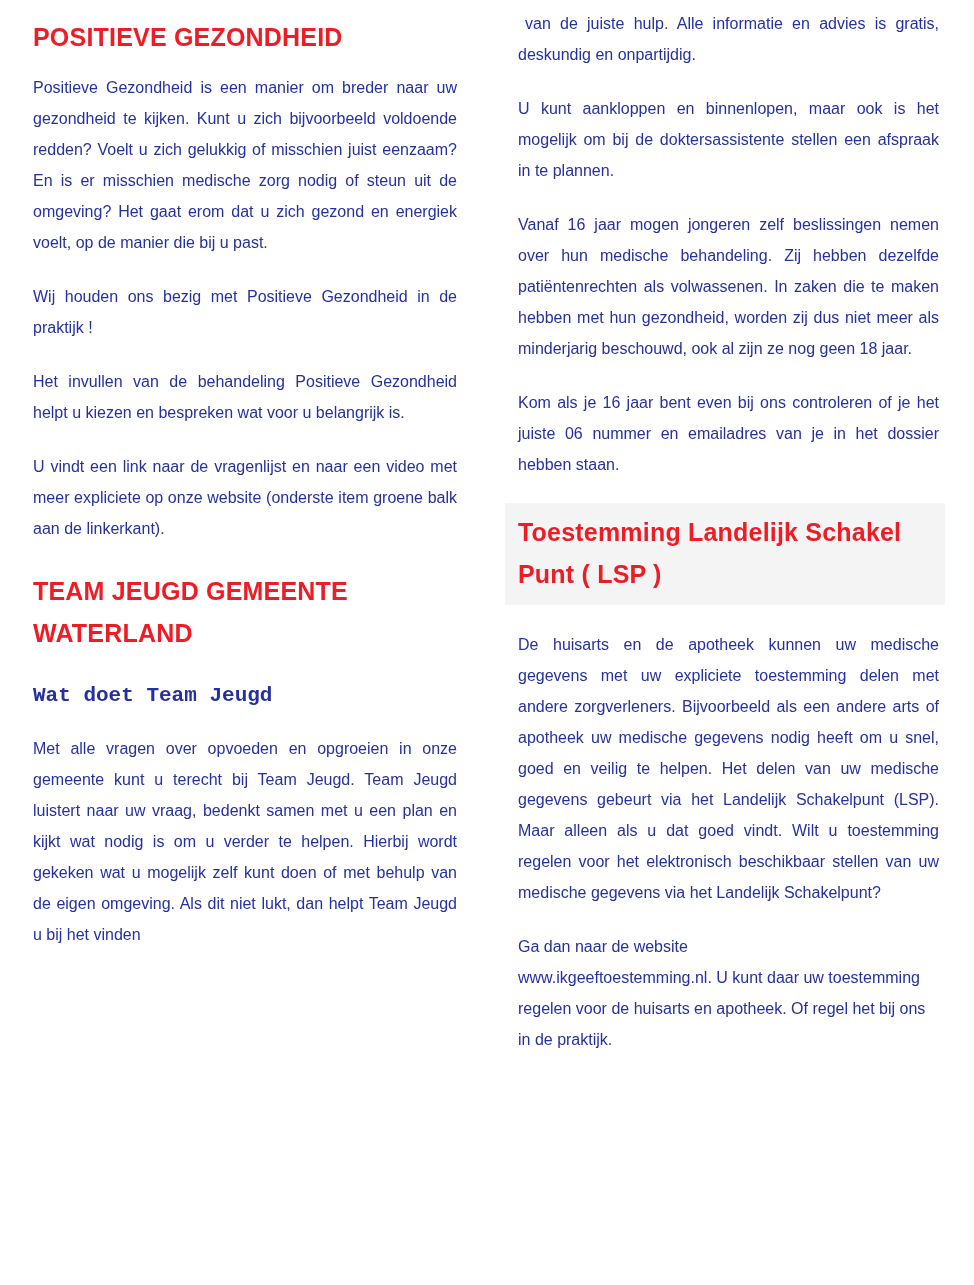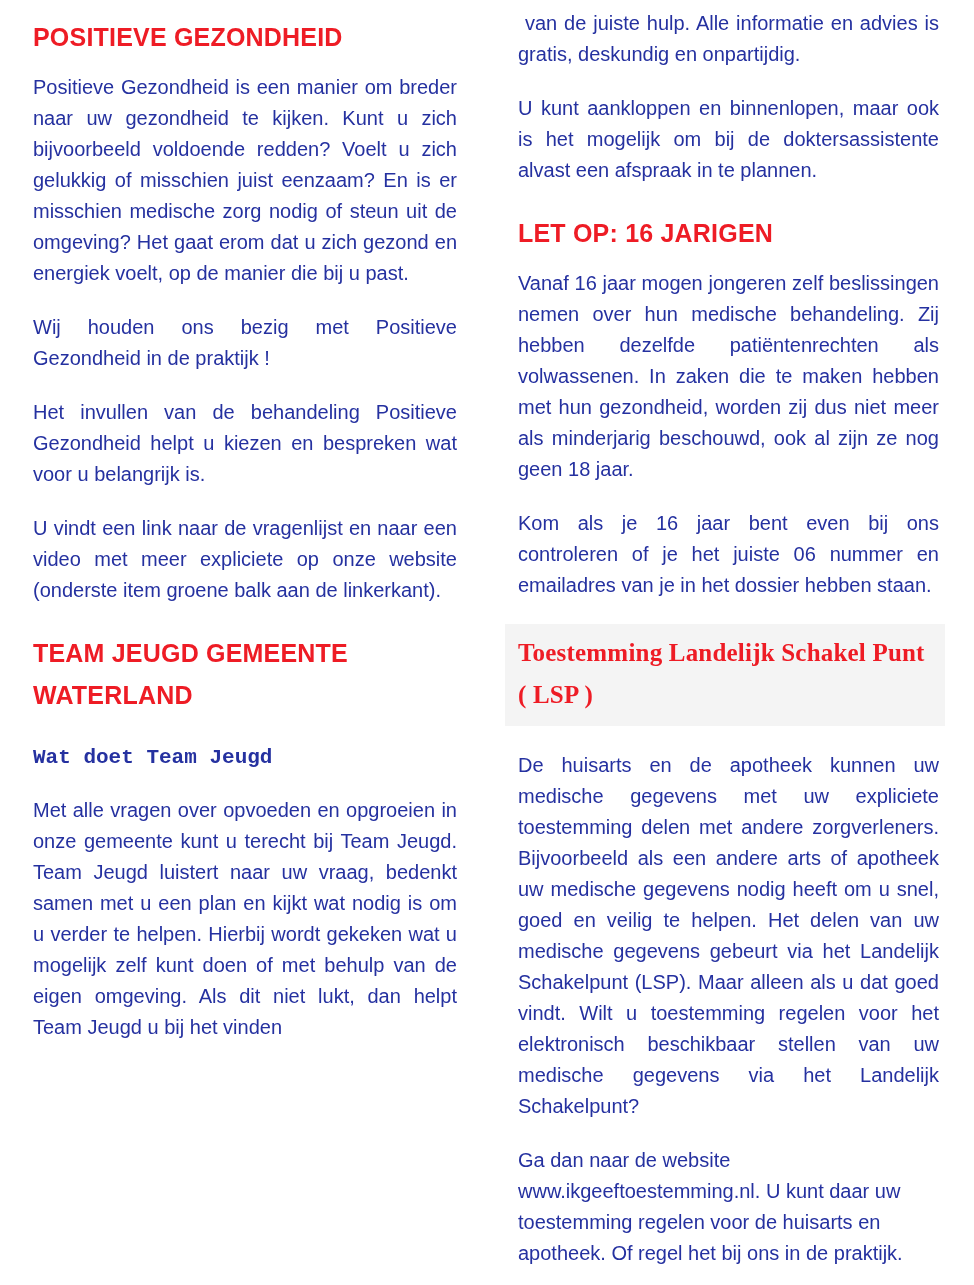--- a/index.html
+++ b/index.html
@@ -12,21 +12,21 @@
     font-family: "Liberation Sans", sans-serif;
     color: #2531a0;
     overflow: hidden;
     border-radius: 7px;
   }
   .col { position: absolute; }
   .col-left  { left: 33px;  top: 16px; width: 424px; }
   .col-right { left: 518px; top: 8px;  width: 421px; }
 
   .body-para {
-    font-size: 20px;
+    font-size: 16px;
     line-height: 31px;
     text-align: justify;
     color: #2531a0;
     margin-bottom: 23px;
   }
   .body-para.align-left { text-align: left; }
   .first-line-indent { text-indent: 7px; }
 
   .red-heading {
     color: #ee1c25;
@@ -45,21 +45,21 @@
     line-height: 31px;
     margin: 26px 0 22px 0;
     font-family: Liberation Mono, monospace;
   }
 
   .lsp-band {
     background: #f4f4f4;
     margin: 20px -6px 24px -13px;
     padding: 8px 6px 10px 13px;
   }
-  .lsp-band .red-heading { margin-bottom: 0; font-family: Liberation Serif, serif; }
+  .lsp-band .red-heading { margin-bottom: 0; }
 
   .bold-inline { font-weight: normal; }
 </style>
 </head>
 <body>
 
 <div class="page">
 
   <div class="col col-left">
 
@@ -79,23 +79,22 @@
     <div class="blue-subheading">Wat doet Team Jeugd</div>
 
     <p class="body-para">Met alle vragen over opvoeden en opgroeien in onze gemeente kunt u terecht bij Team Jeugd. Team Jeugd luistert naar uw vraag, bedenkt samen met u een plan en kijkt wat nodig is om u verder te helpen. Hierbij wordt gekeken wat u mogelijk zelf kunt doen of met behulp van de eigen omgeving. Als dit niet lukt, dan helpt Team Jeugd u bij het vinden</p>
 
   </div>
 
   <div class="col col-right">
 
     <p class="body-para first-line-indent">van de juiste hulp. Alle informatie en advies is gratis, deskundig en onpartijdig.</p>
 
-    <p class="body-para">U kunt aankloppen en binnenlopen, maar ook is het mogelijk om bij de doktersassistente alvast een afspraak in te plannen.</p>
+    <p class="body-para">U kunt aankloppen en binnenlopen, maar ook is het mogelijk om bij de doktersassistente stellen een afspraak in te plannen.</p>
 
-    <div class="red-heading mt-section">LET OP: 16 JARIGEN</div>
 
     <p class="body-para">Vanaf 16 jaar mogen jongeren zelf beslissingen nemen over hun medische behandeling. Zij hebben dezelfde patiëntenrechten als volwassenen. In zaken die te maken hebben met hun gezondheid, worden zij dus niet meer als minderjarig beschouwd, ook al zijn ze nog geen 18 jaar.</p>
 
     <p class="body-para">Kom als je 16 jaar bent even bij ons controleren of je het juiste 06 nummer en emailadres van je in het dossier hebben staan.</p>
 
     <div class="lsp-band">
       <div class="red-heading">Toestemming Landelijk Schakel Punt ( LSP )</div>
     </div>
 
     <p class="body-para">De huisarts en de apotheek kunnen uw medische gegevens met uw expliciete toestemming delen met andere zorgverleners. Bijvoorbeeld als een andere arts of apotheek uw medische gegevens nodig heeft om u snel, goed en veilig te helpen. Het delen van uw medische gegevens gebeurt via het Landelijk Schakelpunt (LSP). Maar alleen als u dat goed vindt. Wilt u toestemming regelen voor het elektronisch beschikbaar stellen van uw medische gegevens via het Landelijk Schakelpunt?</p>

